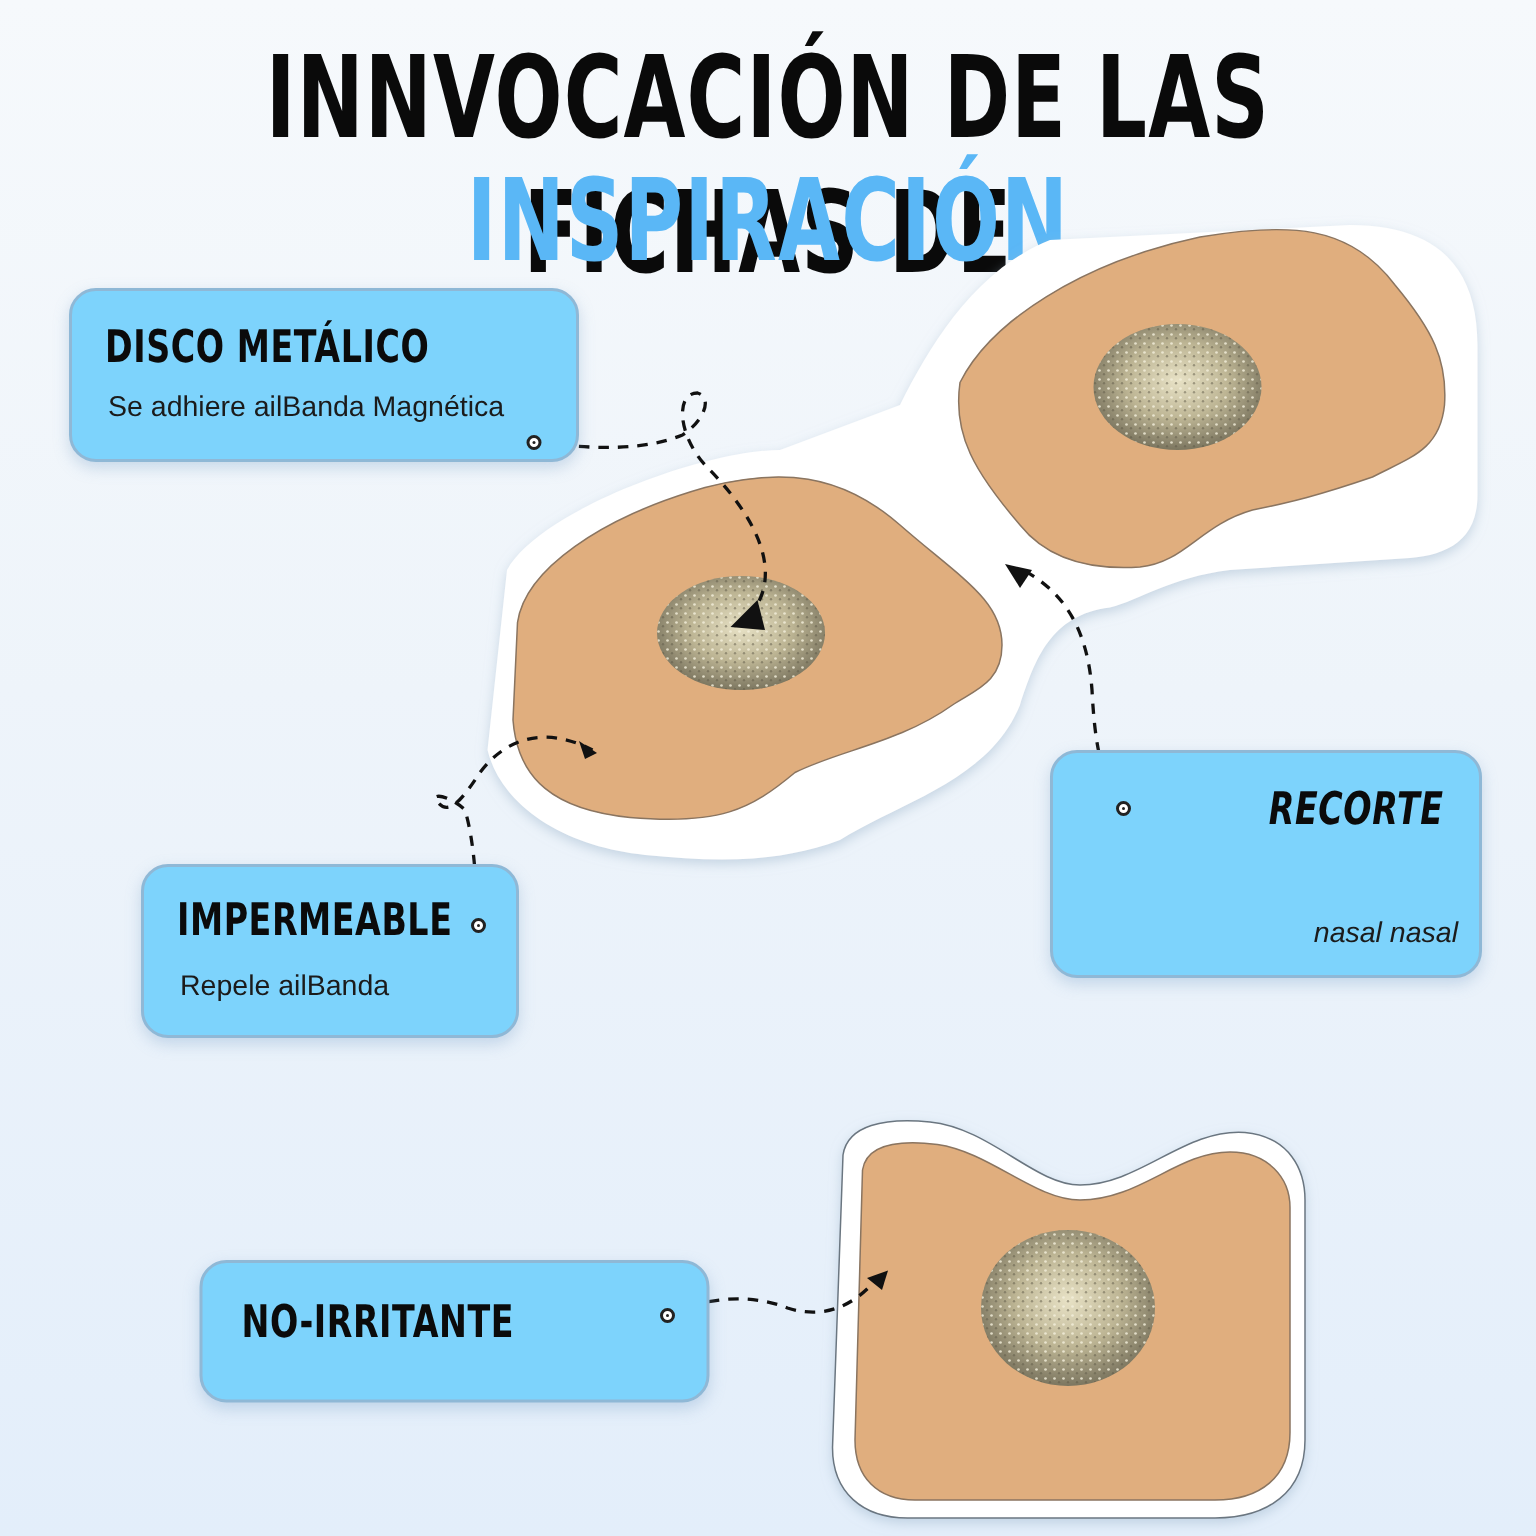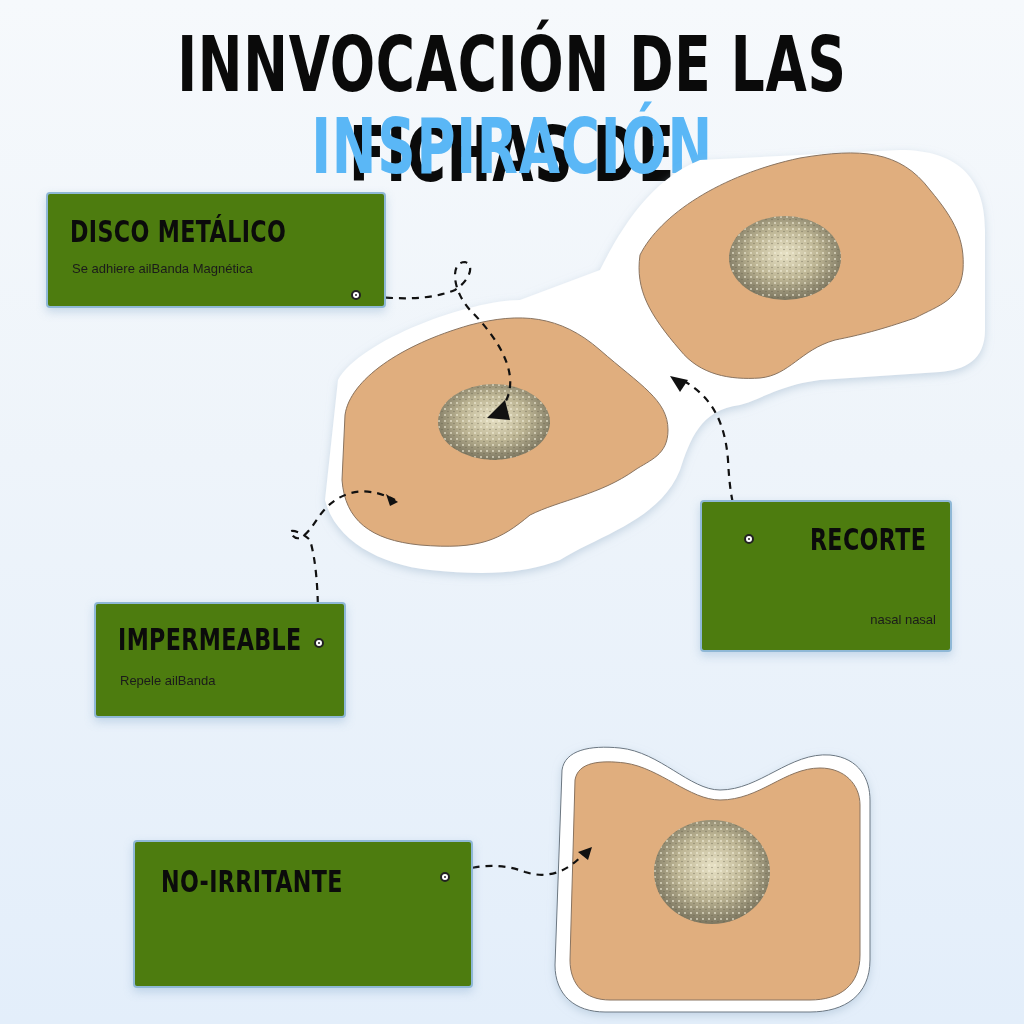--- a/index.html
+++ b/index.html
@@ -4,25 +4,25 @@
 <style>
   html,body{margin:0;padding:0;}
   body{width:1024px;height:1024px;overflow:hidden;position:relative;
     background:linear-gradient(180deg,#f6f9fc 0%,#eef4fa 45%,#e3eefa 100%);
     font-family:"Liberation Sans",sans-serif;}
   .title{position:absolute;left:0;width:1024px;text-align:center;
     font-family:"DejaVu Sans Condensed","DejaVu Sans",sans-serif;font-weight:bold;
     transform:scaleX(0.78);transform-origin:center;letter-spacing:1px;}
   .t1{top:20px;font-size:76px;color:#0a0a0a;line-height:90px;}
   .t2{top:102px;font-size:76px;color:#5ab7f6;line-height:90px;}
-  .card{position:absolute;background:#4d7c0f;border:2px solid #8fb8d6;border-radius:4px;
+  .card{position:absolute;background:#7dd3fc;border:2px solid #8fb8d6;border-radius:18px;
     box-shadow:0 4px 10px rgba(120,160,200,0.35);box-sizing:border-box;}
   .card .h{position:absolute;font-family:"DejaVu Sans",sans-serif;font-weight:bold;
     font-size:30px;color:#0b0b0b;transform:scaleX(0.74);white-space:nowrap;letter-spacing:0.5px;}
-  .card .d{position:absolute;font-family:"Liberation Sans",sans-serif;font-size:13px;color:#1b1b1b;white-space:nowrap;}
+  .card .d{position:absolute;font-family:"Liberation Sans",sans-serif;font-size:19px;color:#1b1b1b;white-space:nowrap;}
   .svglayer{position:absolute;left:0;top:0;width:1024px;height:1024px;}
   .dot{position:absolute;width:10px;height:10px;border:2px solid #222;border-radius:50%;box-sizing:border-box;background:#fff;}
   .dot::after{content:"";position:absolute;left:2px;top:2px;width:2px;height:2px;background:#222;border-radius:50%;}
 </style>
 </head>
 <body>
 
 <div class="title t1">INNVOCACIÓN DE LAS FICHAS DE</div>
 <div class="title t2">INSPIRACIÓN</div>
 
@@ -80,28 +80,28 @@
     <polygon points="592,847 578,852 588,860"></polygon>
   </g>
 </svg>
 
 <div class="card" style="left:46px;top:192px;width:340px;height:116px;">
   <div class="h" style="left:22px;top:20px;transform-origin:left;">DISCO METÁLICO</div>
   <div class="d" style="left:24px;top:67px;">Se adhiere ailBanda Magnética</div>
   <div class="dot" style="left:303px;top:96px;"></div>
 </div>
 
-<div class="card" style="left:700px;top:500px;width:252px;height:152px;">
+<div class="card" style="left:700px;top:500px;width:288px;height:152px;font-style:italic;">
   <div class="dot" style="left:42px;top:32px;"></div>
   <div class="h" style="right:24px;top:20px;transform-origin:right;">RECORTE</div>
   <div class="d" style="right:14px;top:110px;">nasal nasal</div>
 </div>
 
-<div class="card" style="left:94px;top:576px;width:252px;height:116px;margin-top:26px;">
+<div class="card" style="left:94px;top:576px;width:252px;height:116px;">
   <div class="h" style="left:22px;top:18px;transform-origin:left;">IMPERMEABLE</div>
   <div class="dot" style="left:218px;top:34px;"></div>
   <div class="d" style="left:24px;top:69px;">Repele ailBanda</div>
 </div>
 
-<div class="card" style="left:133px;top:840px;width:340px;height:148px;text-align:right;">
+<div class="card" style="left:133px;top:840px;width:340px;height:95px;text-align:right;">
   <div class="h" style="left:26px;top:22px;transform-origin:left;">NO-IRRITANTE</div>
   <div class="dot" style="left:305px;top:30px;"></div>
 </div>
 
 </body></html>

